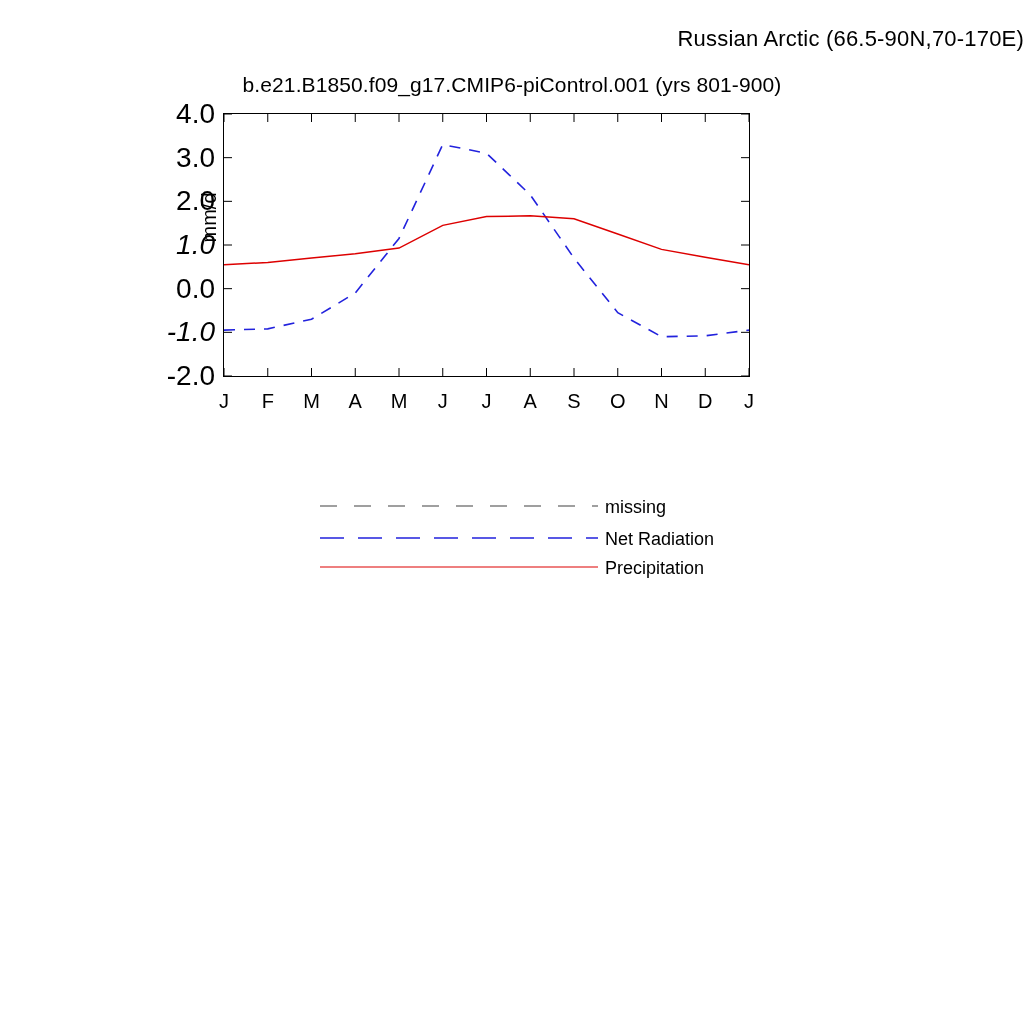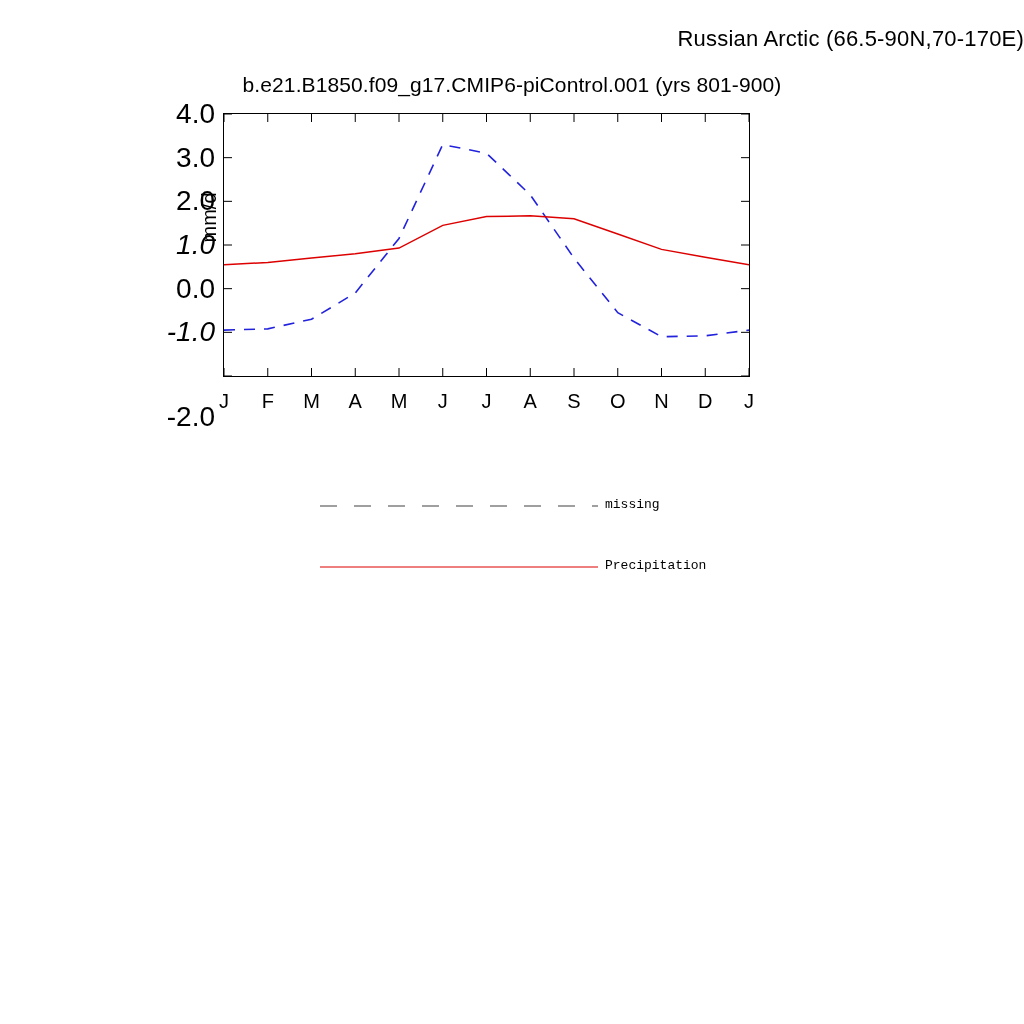--- a/index.html
+++ b/index.html
@@ -92,23 +92,22 @@
     position: absolute;
     left: 0;
     top: 10px;
     width: 278px;
     height: 2px;
   }
   .legend-label {
     position: absolute;
     left: 285px;
     top: 2px;
-    font-size: 13px;
+    font-size: 18px;
     white-space: nowrap;
-    font-family: Liberation Mono, monospace;
   }
   svg { display: block; }
 </style>
 </head>
 <body>
 
 <div id="figure">
 
   <div class="title-main">Russian Arctic (66.5-90N,70-170E)</div>
   <div class="title-sub">b.e21.B1850.f09_g17.CMIP6-piControl.001 (yrs 801-900)</div>
@@ -116,21 +115,21 @@
   <div class="plot-area">
 
     <div class="ylabel">mm/d</div>
 
     <div class="ytick-label" style="top:0%;">4.0</div>
     <div class="ytick-label" style="top:16.667%;">3.0</div>
     <div class="ytick-label" style="top:33.333%;">2.0</div>
     <div class="ytick-label" style="top:50%;font-style:italic;">1.0</div>
     <div class="ytick-label" style="top:66.667%;">0.0</div>
     <div class="ytick-label" style="top:83.333%;font-style:italic;">-1.0</div>
-    <div class="ytick-label" style="top:100%;margin-top:41px;">-2.0</div>
+    <div class="ytick-label" style="top:100%;">-2.0</div>
 
     <div class="xtick-label" style="left:0%;">J</div>
     <div class="xtick-label" style="left:8.333%;">F</div>
     <div class="xtick-label" style="left:16.667%;">M</div>
     <div class="xtick-label" style="left:25%;">A</div>
     <div class="xtick-label" style="left:33.333%;">M</div>
     <div class="xtick-label" style="left:41.667%;">J</div>
     <div class="xtick-label" style="left:50%;">J</div>
     <div class="xtick-label" style="left:58.333%;">A</div>
     <div class="xtick-label" style="left:66.667%;">S</div>
@@ -192,20 +191,26 @@
 
   <div class="legend">
 
     <div class="legend-row" style="top:0px;">
       <svg class="legend-sample" width="278" height="2" viewBox="0 0 278 2">
         <line x1="0" y1="1" x2="278" y2="1" stroke="#808080" stroke-width="1.6" stroke-dasharray="17 17"></line>
       </svg>
       <span class="legend-label">missing</span>
     </div>
 
+    <div class="legend-row" style="top:32px;">
+      <svg class="legend-sample" width="278" height="2" viewBox="0 0 278 2">
+        <line x1="0" y1="1" x2="278" y2="1" stroke="#2222dd" stroke-width="1.6" stroke-dasharray="24 14"></line>
+      </svg>
+      <span class="legend-label">Net Radiation</span>
+    </div>
 
     <div class="legend-row" style="top:61px;">
       <svg class="legend-sample" width="278" height="2" viewBox="0 0 278 2">
         <line x1="0" y1="1" x2="278" y2="1" stroke="#dd0000" stroke-width="1.2"></line>
       </svg>
       <span class="legend-label">Precipitation</span>
     </div>
 
   </div>
 

